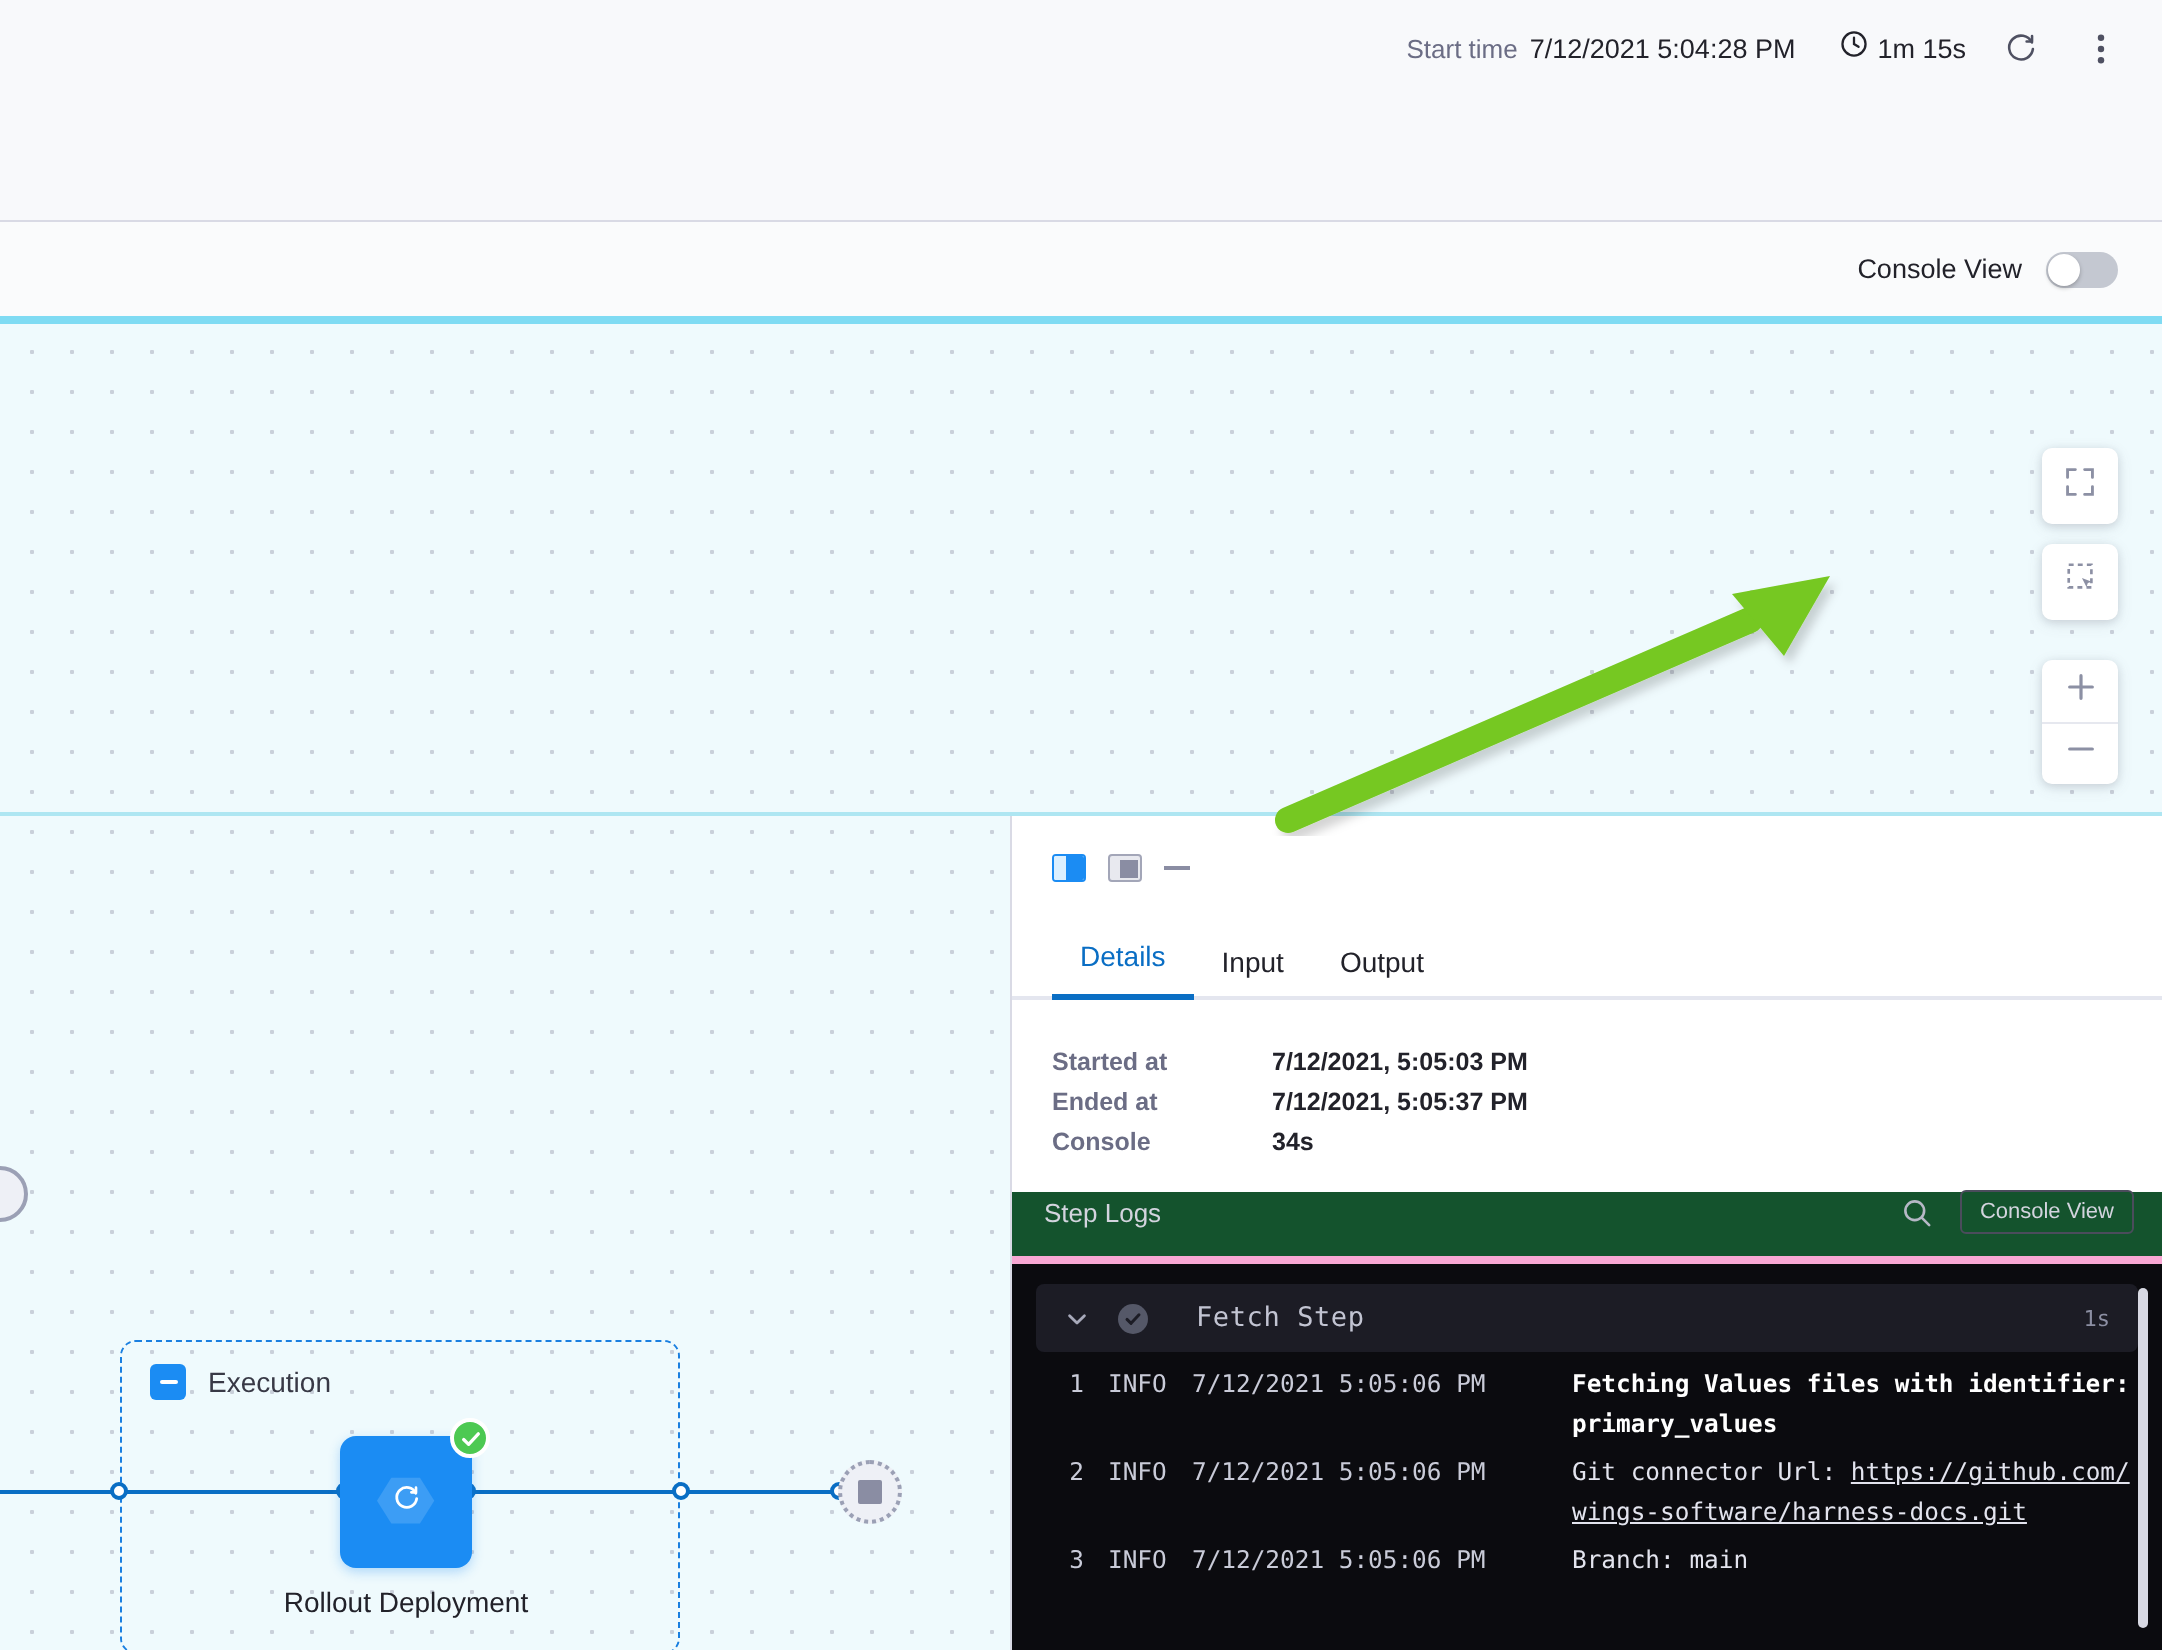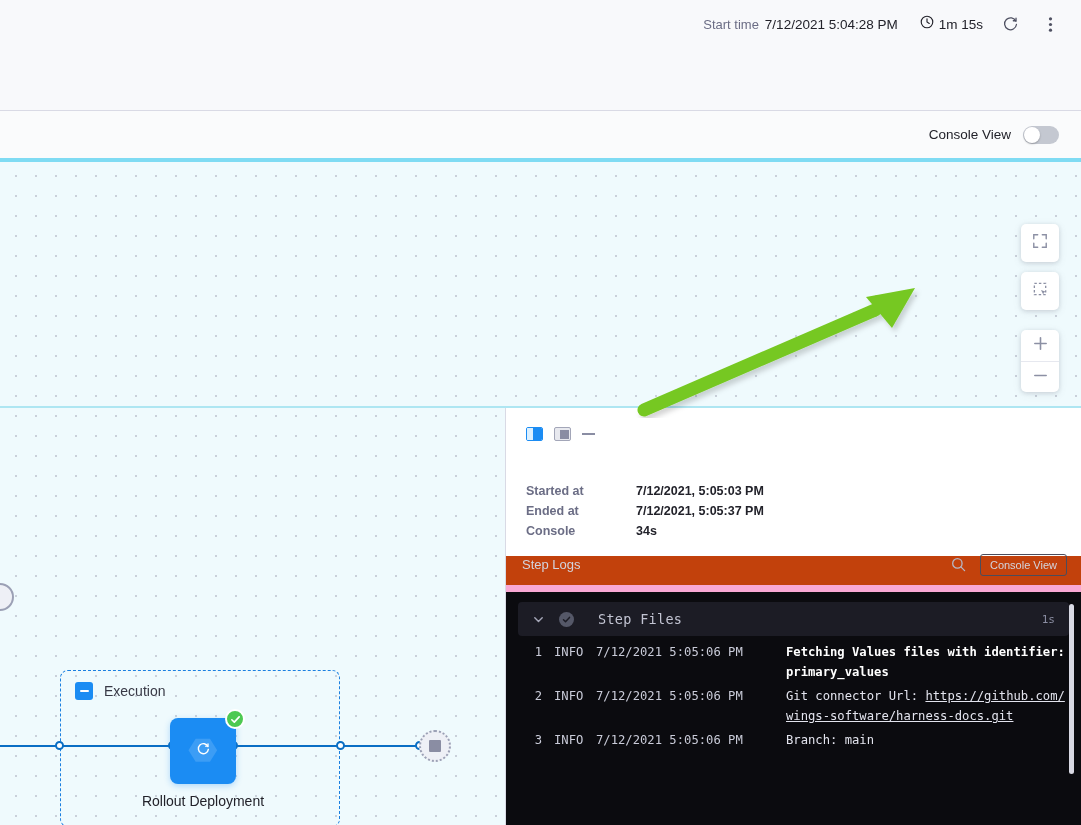--- a/index.html
+++ b/index.html
@@ -172,22 +172,22 @@
   .dp-tab.active { color: #0a6ec4; border-bottom: 3px solid #0a6ec4; }
 
   .dp-body { padding: 24px 20px 12px 20px; flex-shrink: 0; }
   .kv-row { display: flex; margin-bottom: 6px; }
   .kv-key { width: 110px; font-size: 12.5px; color: #6b6d85; font-weight: 700; }
   .kv-val { font-size: 12.5px; color: #22222a; font-weight: 700; }
 
   
   .logs { flex: 1; background: #0b0b0f; display: flex; flex-direction: column; min-height: 0; }
   .logs-head {
-    height: 36px; background: #c2410c; display: flex; align-items: center;
-    padding: 0 14px 12px 16px; flex-shrink: 0; border-bottom: 7px solid #f9a8d4;
+    height: 36px; background: #14532d; display: flex; align-items: center;
+    padding: 0 14px 12px 16px; flex-shrink: 0; border-bottom: 4px solid #f9a8d4;
   }
   .logs-title { font-size: 13px; color: #d3d4de; flex: 1; }
   .logs-head-right { display: flex; align-items: center; gap: 14px; }
   .logs-search { cursor: pointer; color: #b6b8c6; display: flex; }
   .console-view-btn {
     font-size: 11px; color: #d3d4de; border: 1px solid #4b4c5c;
     border-radius: 3px; padding: 4px 9px; cursor: pointer;
     font-family: "Liberation Sans", sans-serif;
   }
   .logs-body { flex: 1; padding: 10px 12px 0 12px; position: relative; overflow: hidden; }
@@ -366,20 +366,25 @@
             <div class="l"></div>
             <div class="r"></div>
           </div>
         <div class="layout-icon inactive">
             <div class="in"></div>
           </div>
         <div class="minimize-dash"></div>
       </div>
     </div>
 
+    <div class="dp-tabs">
+      <div class="dp-tab active">Details</div>
+      <div class="dp-tab">Input</div>
+      <div class="dp-tab">Output</div>
+    </div>
 
     <div class="dp-body">
       <div class="kv-row">
         <div class="kv-key">Started at</div>
         <div class="kv-val">7/12/2021, 5:05:03 PM</div>
       </div>
       <div class="kv-row">
         <div class="kv-key">Ended at</div>
         <div class="kv-val">7/12/2021, 5:05:37 PM</div>
       </div>
@@ -408,21 +413,21 @@
           <span class="chev">
             <svg width="13" height="13" viewBox="0 0 14 14">
                 <path d="M3 5.2L7 9.2 11 5.2" stroke="#a7a9ba" stroke-width="1.5" fill="none" stroke-linecap="round" stroke-linejoin="round"></path>
               </svg>
           </span>
           <span class="sec-check">
             <svg width="9" height="9" viewBox="0 0 12 12">
                 <path d="M2 6.3l2.7 2.6L10 3.2" stroke="#1c1c25" stroke-width="2" fill="none" stroke-linecap="round" stroke-linejoin="round"></path>
               </svg>
           </span>
-          <span class="sec-name">Step Files</span>
+          <span class="sec-name">Fetch Step</span>
           <span class="sec-dur">1s</span>
         </div>
 
         <div class="log-rows">
           <div class="log-row">
             <span class="lr-num">1</span>
             <span class="lr-level">INFO</span>
             <span class="lr-time">7/12/2021 5:05:06 PM</span>
             <span class="lr-msg bold">Fetching Values files with identifier: primary_values</span>
           </div>

